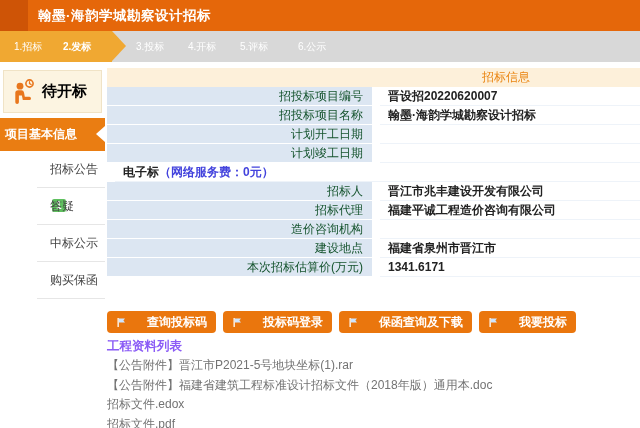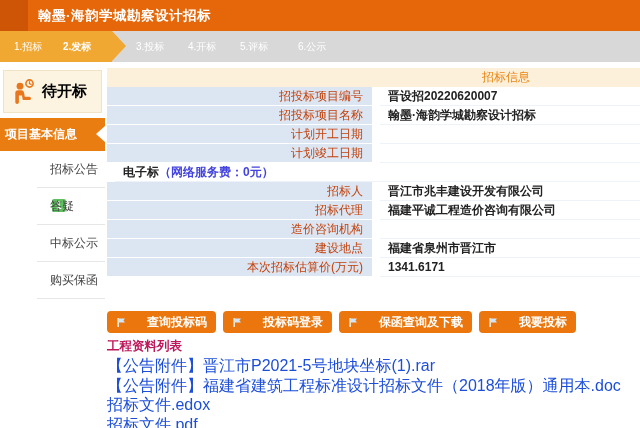--- a/index.html
+++ b/index.html
@@ -35,35 +35,35 @@
   .menu-item { height:37px; line-height:37px; padding-left:13px; font-size:12px; color:#444; border-bottom:1px solid #e6e6e6; cursor:pointer; background:#fff; }
   .badge { display:inline-block; background:#5fc05f; color:#fff; font-size:10px; font-weight:bold; line-height:13px;
       padding:0 4px; border-radius:2px; margin-left:2px; vertical-align:1px; }
 
   
   .info-table { position:absolute; left:107px; top:68px; width:533px; }
   .table-header { height:19px; background:#fdf0da; position:relative; }
   .table-header .hd { position:absolute; left:265px; width:268px; text-align:center; line-height:19px; font-size:12px; color:#ea8512; }
   .frow { display:flex; height:19px; }
   .fl { width:265px; background:#dce6f2; border-bottom:1px solid #fff; text-align:right; padding-right:9px;
-      font-size:12px; color:#c2410c; line-height:18px; }
+      font-size:12px; color:#14532d; line-height:18px; }
   .fv { flex:1; background:#fff; border-bottom:1px solid #eef3f9; padding-left:8px; font-size:12px; color:#222;
       font-weight:bold; line-height:18px; white-space:nowrap; overflow:hidden;margin-left:8px; }
   .fv .note { color:#4343dd; }
 
   
   .btn-row { position:absolute; left:107px; top:311px; display:flex; gap:7px; }
   .obtn { height:22px; background:#ea760d; border:none; border-radius:4px; color:#fff; font-size:12px; font-weight:bold;
       display:flex; align-items:center; gap:20px; padding:0 9px; cursor:pointer; font-family:inherit; }
   .obtn svg { flex:0 0 auto; }
 
   
   .files { position:absolute; left:107px; top:336px; width:520px; }
-  .files-title { font-size:12.5px; font-weight:bold; color:#be185d; line-height:20px; }
-  .file-link { display:block; font-size:16px; color:#1d4ed8; line-height:19.5px; text-decoration:none; cursor:pointer; white-space:nowrap; }
+  .files-title { font-size:12.5px; font-weight:bold; color:#8b5cf6; line-height:20px; }
+  .file-link { display:block; font-size:12px; color:#737373; line-height:19.5px; text-decoration:none; cursor:pointer; white-space:nowrap; }
 </style>
 </head>
 <body>
 
 <div id="app">
 
   <div class="topbar">
     <div class="logo-square"></div>
     <div class="topbar-title">翰墨·海韵学城勘察设计招标</div>
   </div>

